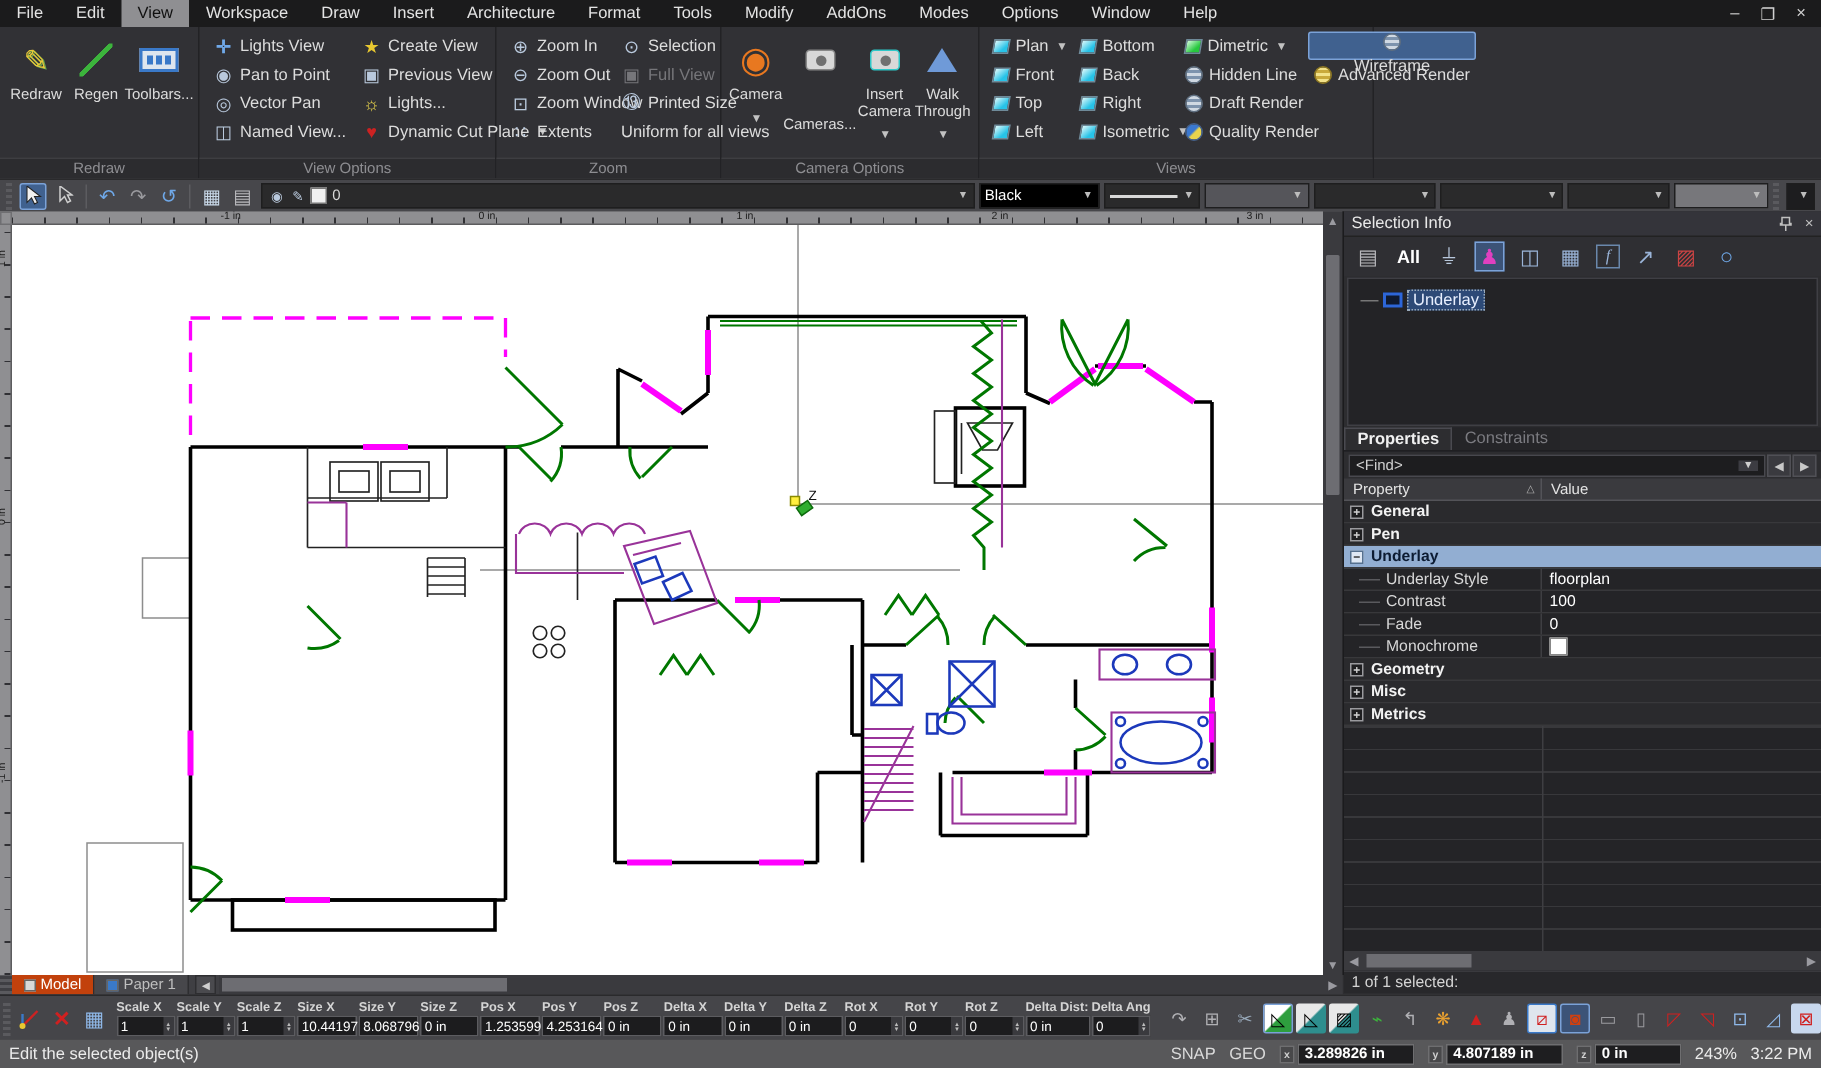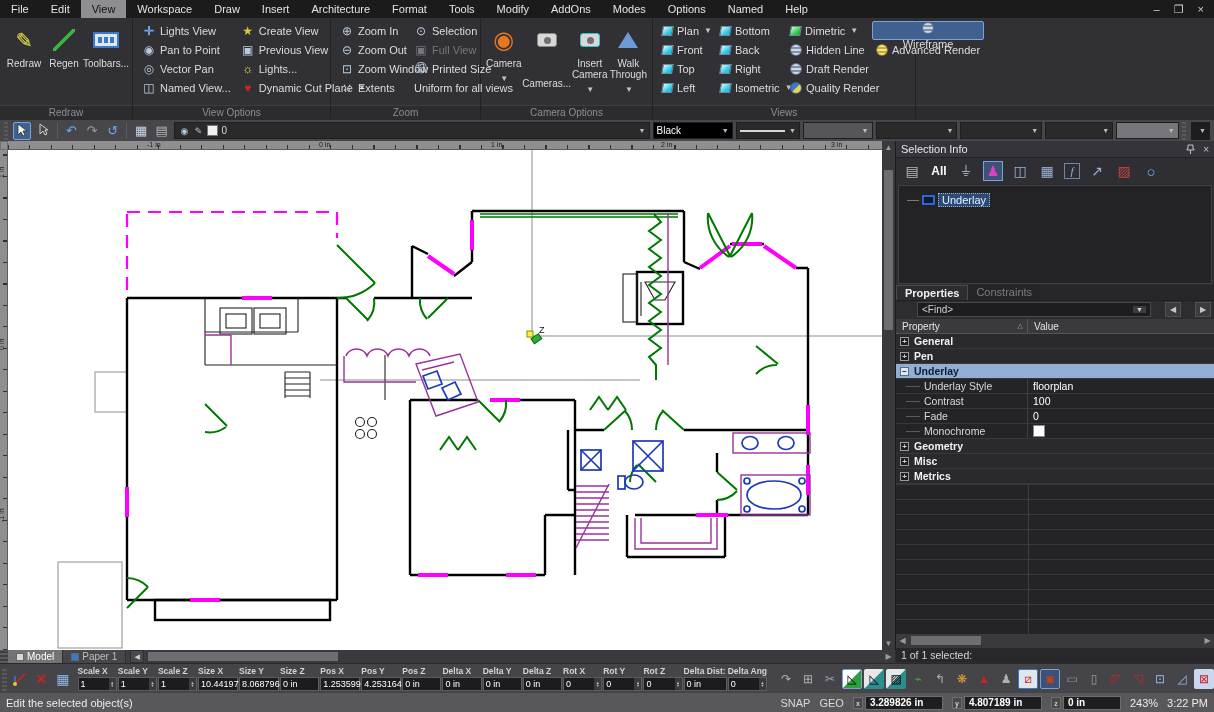--- a/index.html
+++ b/index.html
@@ -101,21 +101,21 @@
     font-size:14px; color:#9ab4d8; }
   .rp-ic.sel { border:1px solid #7ba2d8; background:#3c5377; }
   .tree { height:99px; margin:1px 2px; background:#232326; border:1px solid #3f3f44; position:relative; }
   .tree-item { position:absolute; left:8px; top:7px; display:flex; align-items:center; gap:3px; }
   .tree-line { width:12px; height:1px; background:#777; }
   .tree-icn { width:13px; height:10px; border:2px solid #2d66d8; background:#0f1a30; }
   .tree-label { border:1px dotted #9ab; background:#2d4a77; color:#e8f0ff; padding:0 3px; font-size:11px; }
   .rp-tabs { height:16px; display:flex; background:#27272a; border-bottom:1px solid #1f1f22; }
   .rp-tab { padding:0 8px; line-height:15px; font-size:11px; color:#7b7b80; background:#252528; }
   .rp-tab.active { color:#f0f0f0; background:#2d2d30; font-weight:bold; border:1px solid #4a4a50; border-bottom:none; }
-  .find-row { height:18px; display:flex; align-items:flex-start; gap:14px; padding:1px 3px;margin-left:18px; }
+  .find-row { height:18px; display:flex; align-items:center; gap:1px; padding:1px 3px; }
   .find-combo { flex:1; height:15px; background:#1d1d1f; border:1px solid #48484e; color:#cfcfcf;
     font-size:10px; display:flex; align-items:center; padding:0 4px; }
   .find-combo .dd { margin-left:auto; font-size:7px; background:#3c3c42; padding:0 3px; }
   .find-nav { width:16px; height:15px; background:#3a3a3f; border:1px solid #505056; color:#c8c8c8;
     font-size:8px; text-align:center; line-height:14px; }
   .grid-head { height:15px; display:flex; background:#3a3a3e; border-bottom:1px solid #535358;
     font-size:10px; color:#e4e4e4; }
   .grid-head .c1 { width:132px; padding-left:6px; border-right:1px solid #535358; display:flex; align-items:center; gap:4px; }
   .grid-head .c1 .sort { margin-left:auto; margin-right:4px; font-size:7px; color:#aeaeae; }
   .grid-head .c2 { flex:1; padding-left:6px; display:flex; align-items:center; }
@@ -144,21 +144,21 @@
   .rp-hscroll .thumb { position:absolute; left:2px; top:2px; height:9px; width:70px; background:#6d6d72; }
   .rp-status { height:15px; line-height:15px; padding-left:5px; font-size:10.5px; color:#d4d4d4;
     background:#28282b; border-top:1px solid #3a3a3e; }
 
   
   .tabrow { position:absolute; top:650px; left:0; width:895px; height:13px; background:#3f3f43;
     display:flex; align-items:stretch; }
   .grip2 { width:8px; background:repeating-linear-gradient(0deg,#5a5a5e 0 2px,transparent 2px 4px); }
   .sheettab { display:flex; align-items:center; gap:3px; padding:0 8px; font-size:10px; color:#bfbfbf;
     background:#47474b; border-right:1px solid #2e2e31; }
-  .sheettab.active { background:#737373; color:#ffffff; }
+  .sheettab.active { background:#c2410c; color:#ffffff; }
   .sheeticn { width:8px; height:8px; background:#d8d8d8; border:1px solid #666; position:relative; }
   .sheeticn.blue { background:#3a79c8; }
   .tab-arr { width:14px; display:flex; align-items:center; justify-content:center; color:#cfcfcf;
     font-size:7px; background:#4a4a4e; border:1px solid #2e2e31; margin-left:4px; }
   .hscroll { flex:1; position:relative; background:#3a3a3e; margin-left:2px; }
   .hscroll .thumb { position:absolute; left:2px; top:2px; height:9px; width:190px; background:#6d6d72; }
   .hscroll .arr { position:absolute; right:0; top:0; width:13px; height:13px; color:#9a9aa0;
     font-size:8px; text-align:center; line-height:13px; }
 
   
@@ -198,21 +198,21 @@
   <span class="menu-item">Workspace</span>
   <span class="menu-item">Draw</span>
   <span class="menu-item">Insert</span>
   <span class="menu-item">Architecture</span>
   <span class="menu-item">Format</span>
   <span class="menu-item">Tools</span>
   <span class="menu-item">Modify</span>
   <span class="menu-item">AddOns</span>
   <span class="menu-item">Modes</span>
   <span class="menu-item">Options</span>
-  <span class="menu-item">Named</span>
+  <span class="menu-item">Window</span>
   <span class="menu-item">Help</span>
   <div class="win-controls">
     <span>–</span>
     <span>❐</span>
     <span>×</span>
   </div>
 </div>
 
 <div class="ribbon">
 

